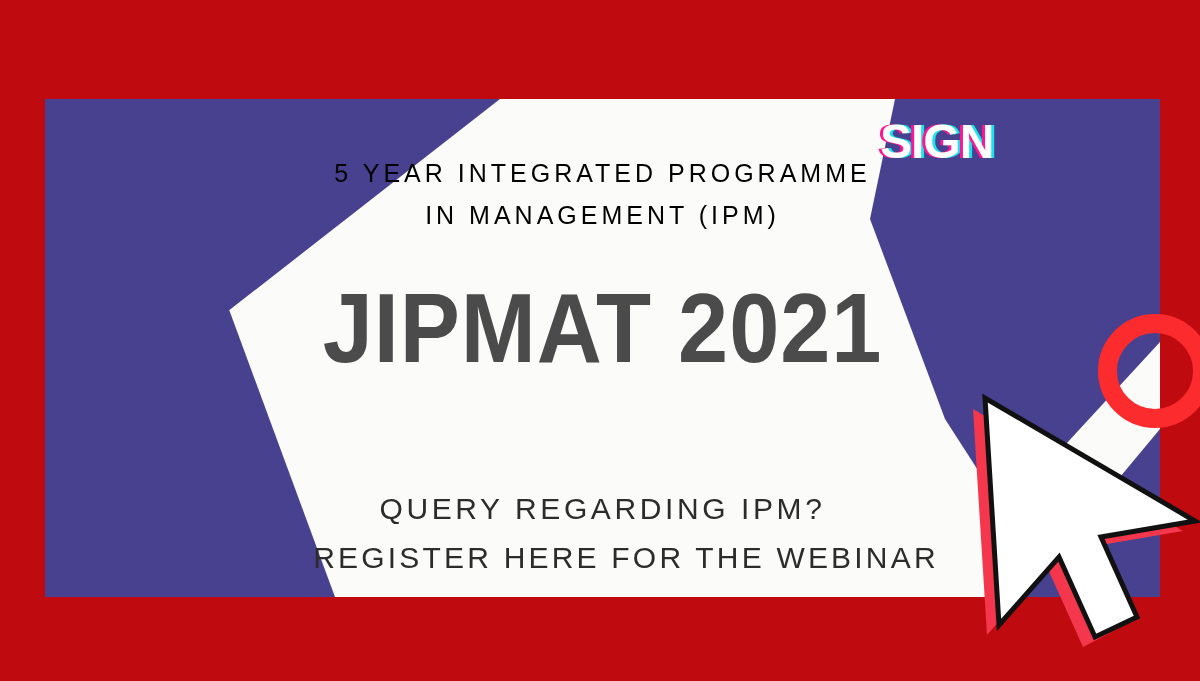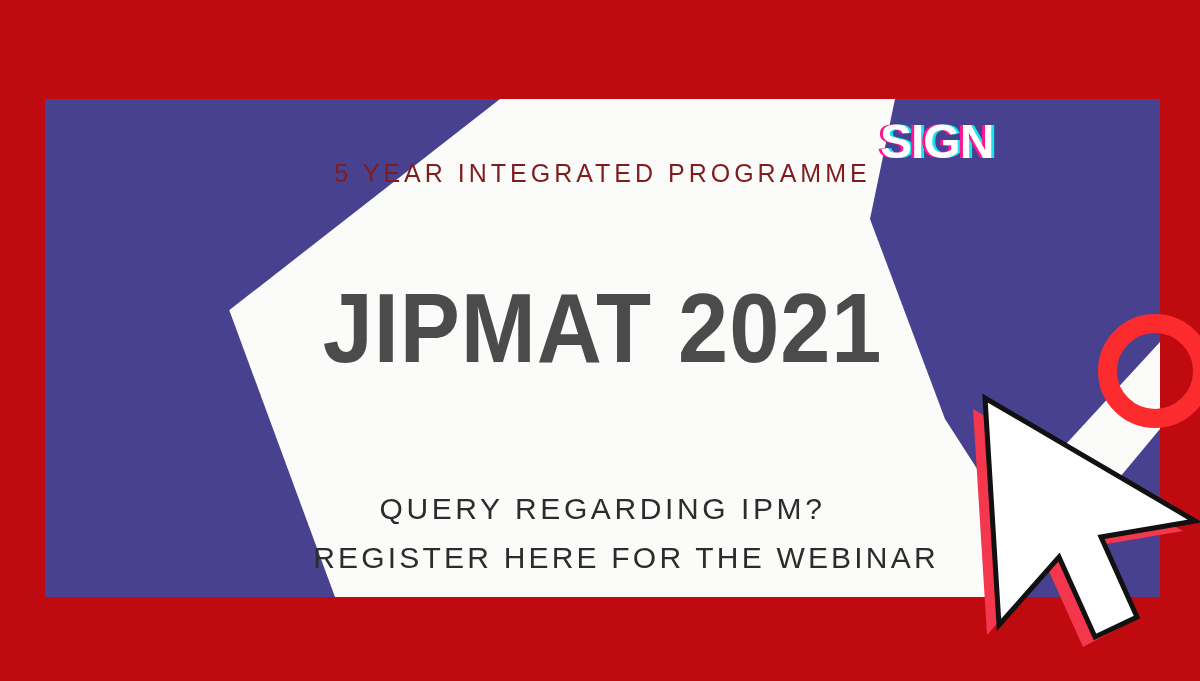--- a/index.html
+++ b/index.html
@@ -40,21 +40,21 @@
   }
   .shape svg { display: block; width: 100%; height: 100%; }
 
   
   .kicker {
     position: absolute;
     left: 0;
     top: 11px;
     width: 100%;
     text-align: center;
-    color: #7f1d1d;
+    color: #000000;
     font-size: 25px;
     line-height: 42px;
     letter-spacing: 4.0px;
     font-weight: 500;
     font-family: "Liberation Sans", sans-serif;
     white-space: pre-line;
     z-index: 6;
     pointer-events: none;
   }
   .kicker .l2 { display: block; }
@@ -168,20 +168,21 @@
         <polygon points="850,0 1115,0 1115,296 985,452 900,320 825,120" fill="#474190"></polygon>
 
         <polygon points="1115,243 1115,318 960,498 880,498" fill="#fbfbf9"></polygon>
 
         <polygon points="1115,330 1115,498 975,498" fill="#474190"></polygon>
       </svg>
     </div>
 
     <div class="kicker">
       <span>5 YEAR INTEGRATED PROGRAMME</span>
+      <span class="l2">IN MANAGEMENT (IPM)</span>
     </div>
 
     <div class="headline">JIPMAT 2021</div>
 
     <div class="footer-lines">
       <span class="f1">QUERY REGARDING IPM?</span>
       <span class="f2">REGISTER HERE FOR THE WEBINAR</span>
     </div>
 
   </div>

